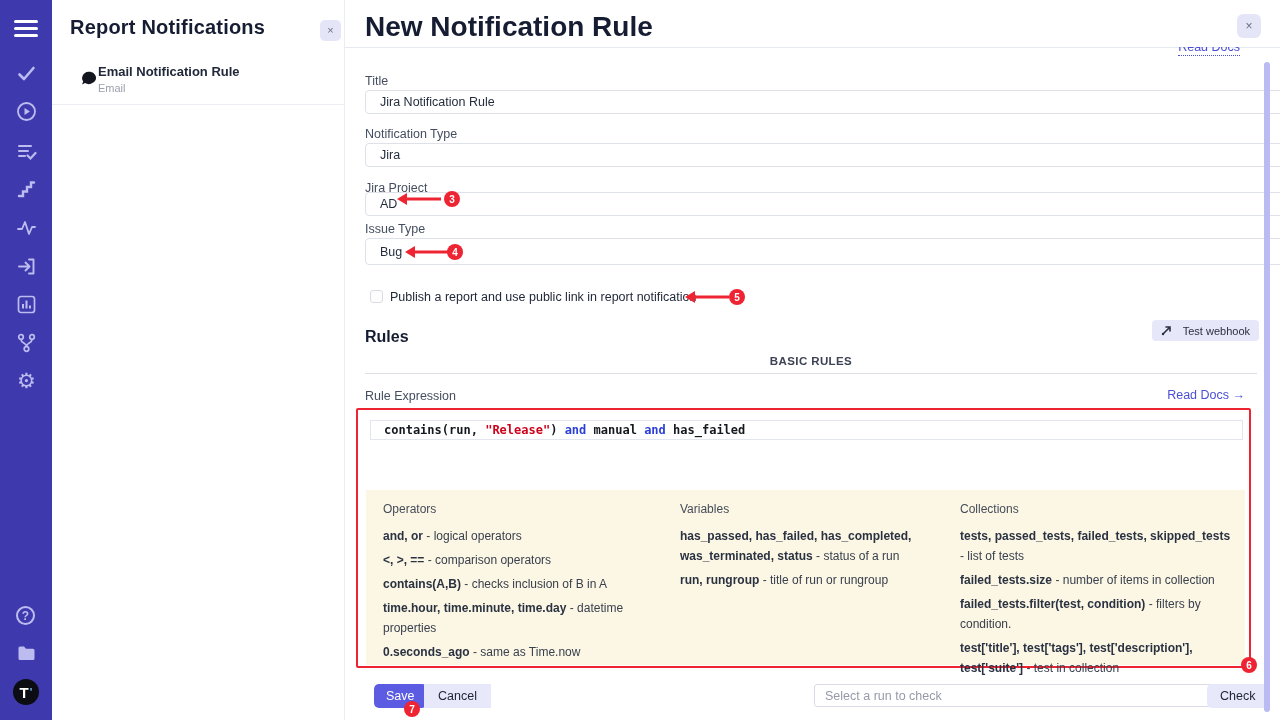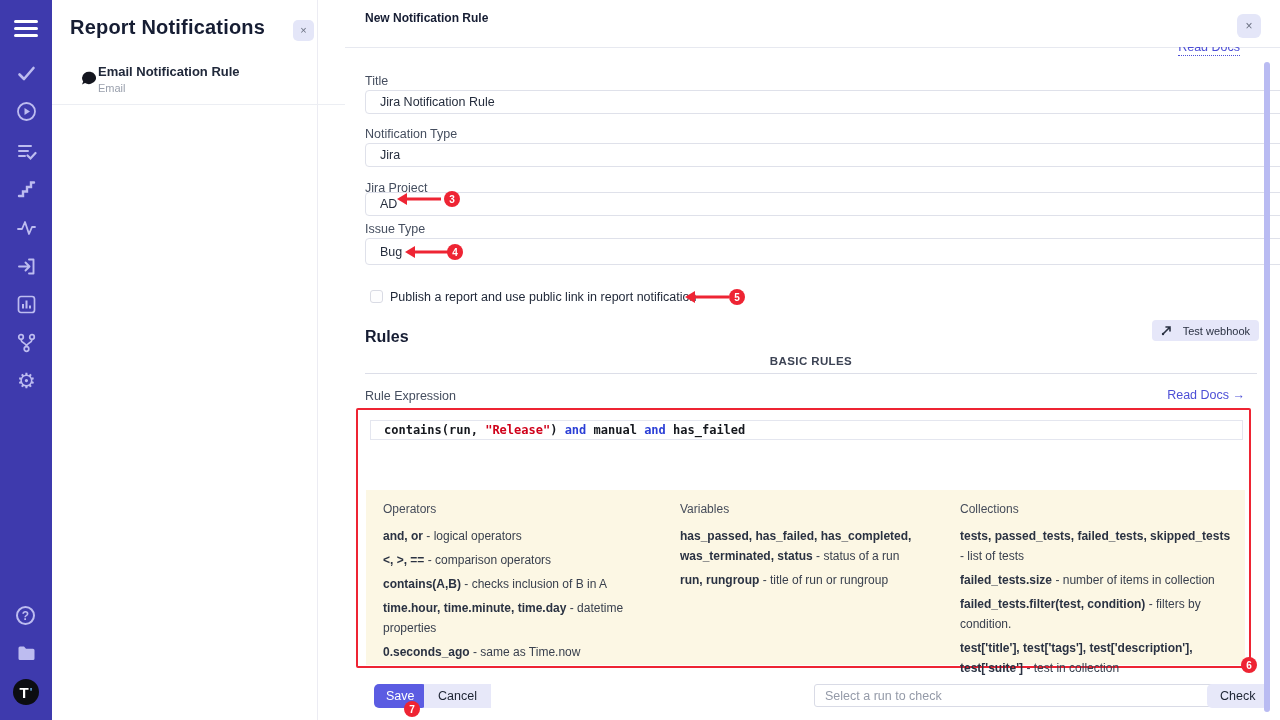--- a/index.html
+++ b/index.html
@@ -14,35 +14,35 @@
   .hamb i { display:block; height:3px; background:#ffffff; border-radius:2px; margin-bottom:4px; }
   .gear-t { font-size:21px; line-height:21px; color:#bdbcf0; text-align:center; }
   .help-c { border:2px solid #bdbcf0; border-radius:50%; width:19px; height:19px;
     font-size:12px; font-weight:bold; color:#bdbcf0; display:flex; align-items:center; justify-content:center; }
   .logo { position:absolute; left:13px; top:679px; width:26px; height:26px; background:#0c0d12;
     border-radius:50%; color:#fff; font-weight:800; font-size:15px; display:flex;
     align-items:center; justify-content:center; cursor:pointer; }
   .logo i { font-style:normal; color:#6fb6f0; font-size:11px; margin-left:1px; }
 
   
-  .panel { position:absolute; left:52px; top:0; width:266px; height:720px; background:#fff;
+  .panel { position:absolute; left:52px; top:0; width:293px; height:720px; background:#fff;
     border-right:1px solid #ececf3; }
   .panel-title { position:absolute; left:18px; top:16px; font-size:20px; font-weight:800; color:#161d33;
     letter-spacing:.2px; }
   .panel-close { position:absolute; right:3px; top:20px; width:21px; height:21px; background:#e4e6f8;
     border:none; border-radius:5px; color:#6a7080; font-size:11px; cursor:pointer; line-height:21px; }
   .p-item { position:absolute; left:0; top:58px; width:293px; height:47px; cursor:pointer;
     border-bottom:1px solid #eceef3; }
   .p-item .bub { position:absolute; left:28px; top:12px; width:18px; height:18px; }
   .p-item .t1 { position:absolute; left:46px; top:6px; font-size:13px; font-weight:700; color:#20283a; }
   .p-item .t2 { position:absolute; left:46px; top:24px; font-size:11px; color:#9aa0ad; }
 
   
   .main { position:absolute; left:345px; top:0; width:935px; height:720px; background:#fff; }
-  .m-title { position:absolute; left:20px; top:11px; font-size:12px; font-weight:800; color:#161d33; }
+  .m-title { position:absolute; left:20px; top:11px; font-size:28px; font-weight:800; color:#161d33; }
   .m-close { position:absolute; right:19px; top:14px; width:24px; height:24px; background:#e4e6f8;
     border:none; border-radius:6px; color:#6a7080; font-size:12px; cursor:pointer; }
   .m-div { position:absolute; left:0; top:47px; width:935px; border-top:1px solid #e7e9f0; }
 
   .clip-link { position:absolute; right:40px; top:47px; height:11px; overflow:hidden; }
   .clip-link a { display:block; margin-top:-7px; font-size:12.5px; color:#4c4ed6; text-decoration:none;
     border-bottom:1px dotted #4c4ed6; padding-bottom:1px; }
 
   .lbl { position:absolute; left:20px; font-size:12.5px; color:#454e5f; }
   .fld { position:absolute; left:20px; width:966px; background:#fff; border:1px solid #dfe1ea;

